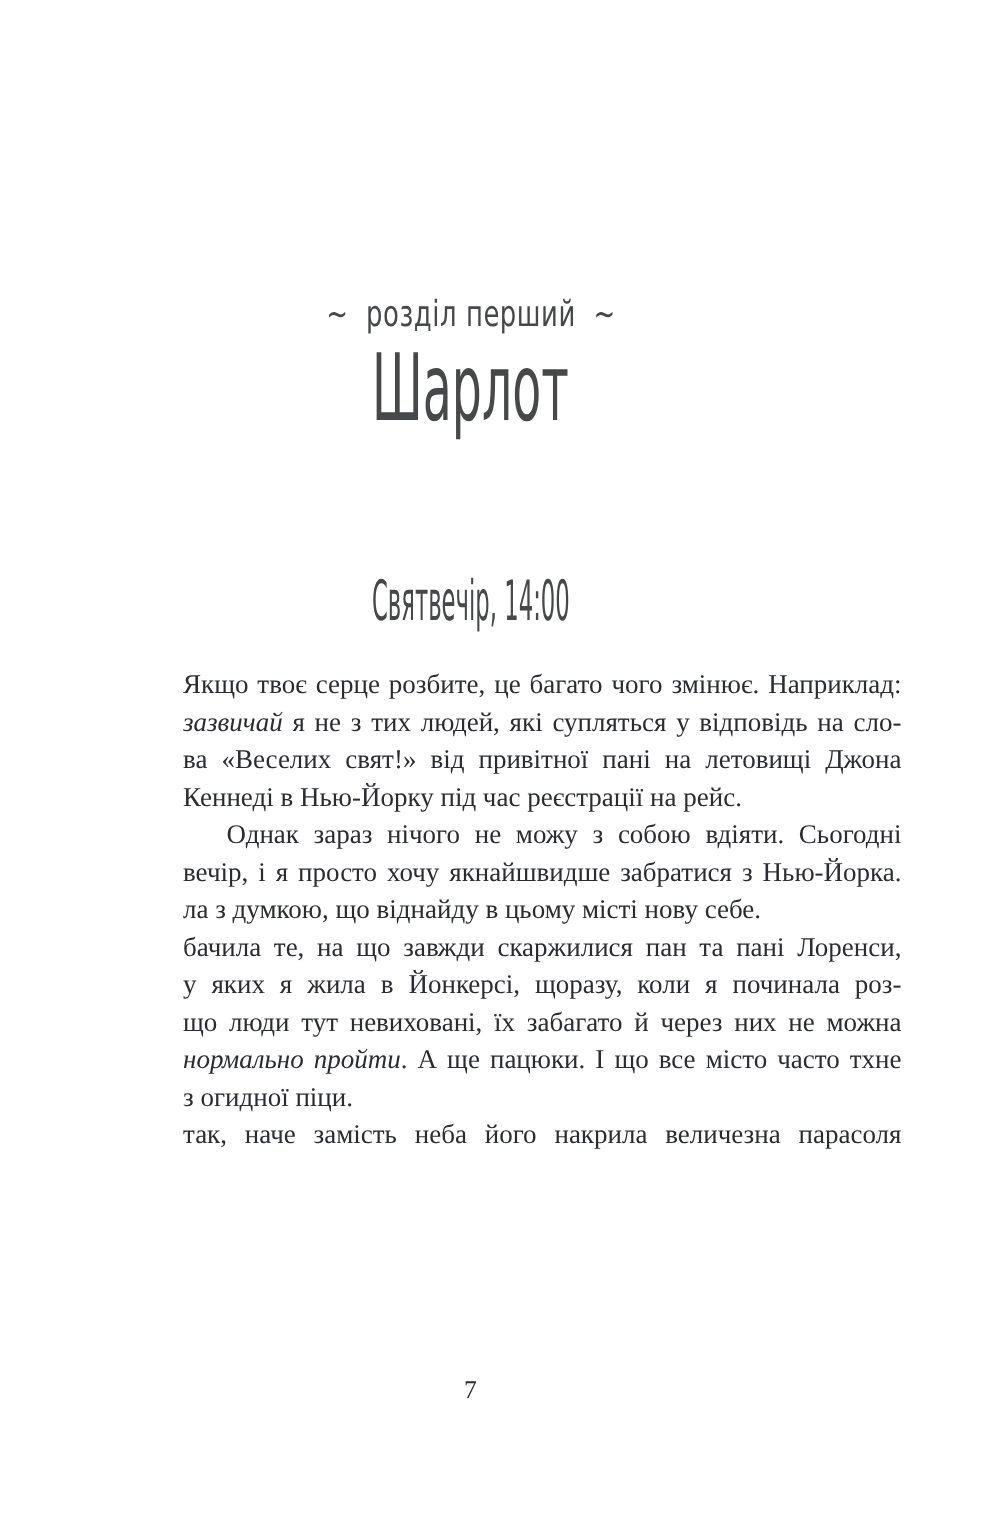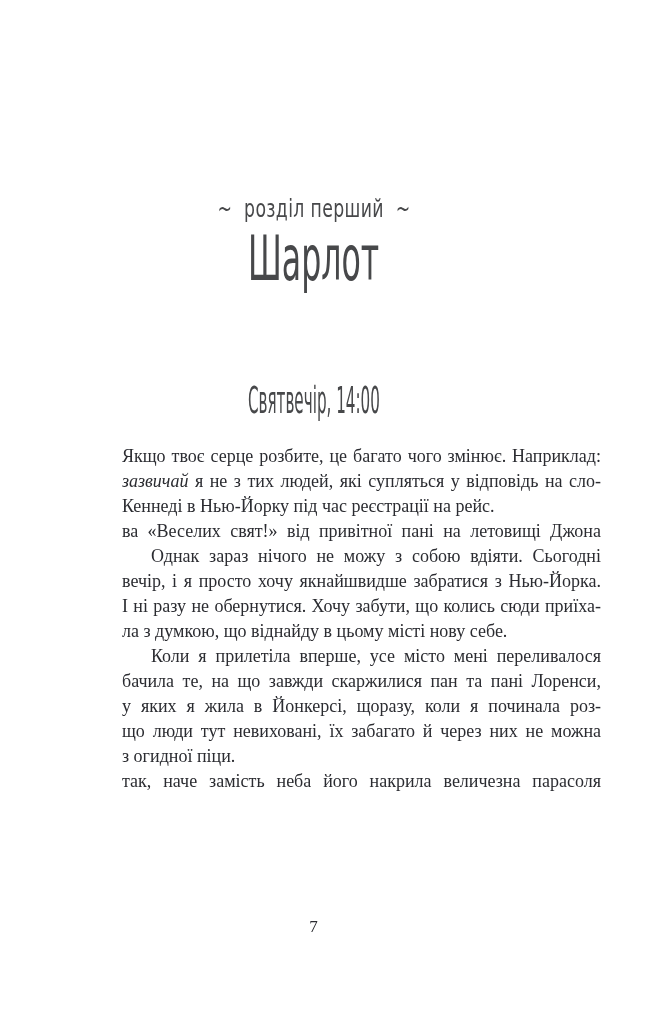--- a/index.html
+++ b/index.html
@@ -108,34 +108,33 @@
   </div>
 
   <div class="heading-row section-heading-row">
     <span class="section-heading">Святвечір, 14:00</span>
   </div>
 
   <div class="body-text">
       <div class="para">
         <div class="line"><span>Якщо твоє серце розбите, це багато чого змінює. Наприклад:</span></div>
         <div class="line"><em>зазвичай</em><span> я не з тих людей, які супляться у відповідь на сло-</span></div>
+        <div class="line"><span>ва «Веселих свят!» від привітної пані на летовищі Джона</span></div>
         <div class="line last-line"><span>Кеннеді в Нью-Йорку під час реєстрації на рейс.</span></div>
-        <div class="line"><span>ва «Веселих свят!» від привітної пані на летовищі Джона</span></div>
       </div>
       <div class="para">
         <div class="line indent-line"><span>Однак зараз нічого не можу з собою вдіяти. Сьогодні Свят-</span></div>
         <div class="line"><span>вечір, і я просто хочу якнайшвидше забратися з Нью-Йорка.</span></div>
-        <div class="line"><span>І ні разу не обернутися. Хочу забути, що колись сюди приїха-</span></div>
         <div class="line last-line"><span>ла з думкою, що віднайду в цьому місті нову себе.</span></div>
       </div>
       <div class="para">
-        <div class="line indent-line"><span>Коли я прилетіла вперше, усе місто мені переливалося</span></div>
         <div class="line"><span>бачила те, на що завжди скаржилися пан та пані Лоренси,</span></div>
         <div class="line"><span>у яких я жила в Йонкерсі, щоразу, коли я починала роз-</span></div>
         <div class="line"><span>що люди тут невиховані, їх забагато й через них не можна</span></div>
+        <div class="line"><em>нормально пройти</em><span>. А ще пацюки. І що все місто часто тхне</span></div>
         <div class="line last-line"><span>з огидної піци.</span></div>
         <div class="line"><span>так, наче замість неба його накрила величезна парасоля</span></div>
       </div>
     </div>
 
   <div class="page-number">7</div>
 
 </div>
 
 </body></html>

